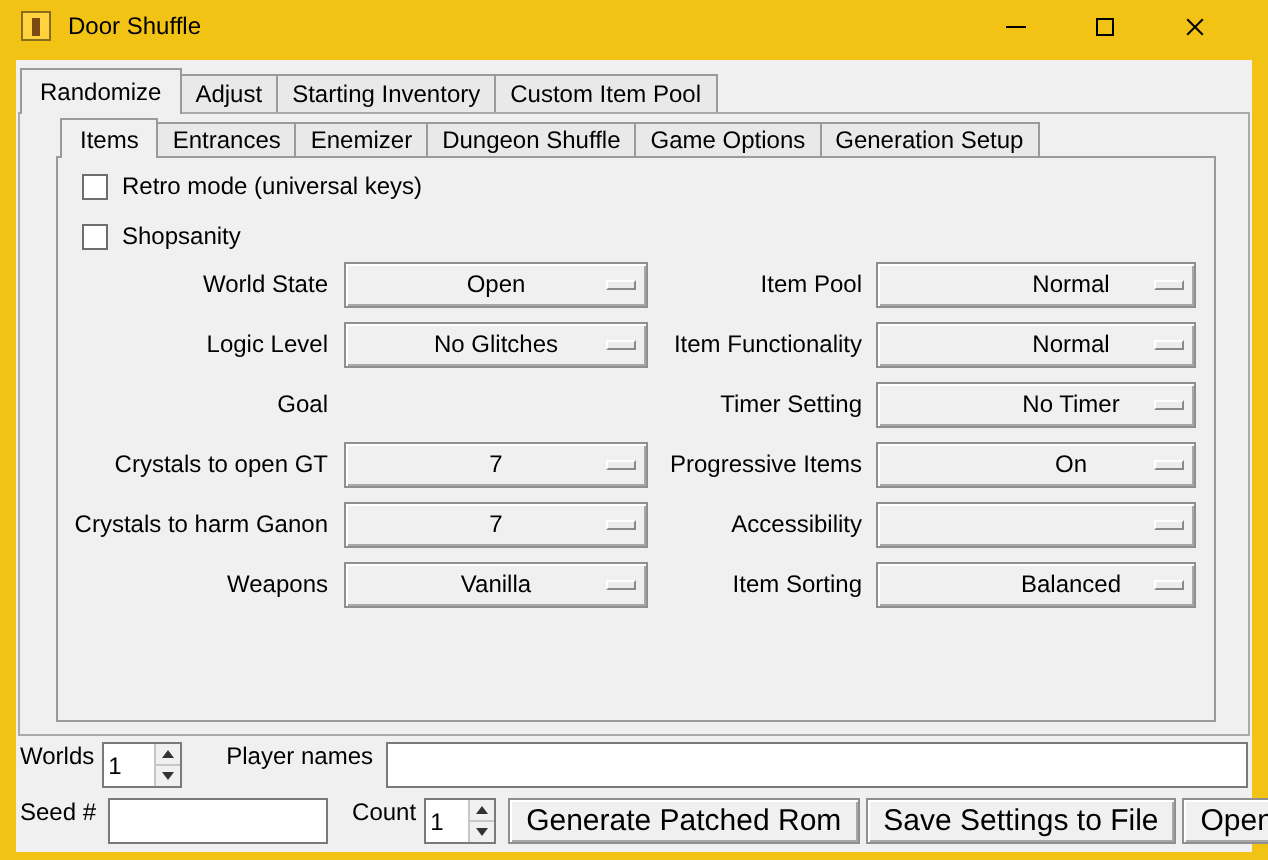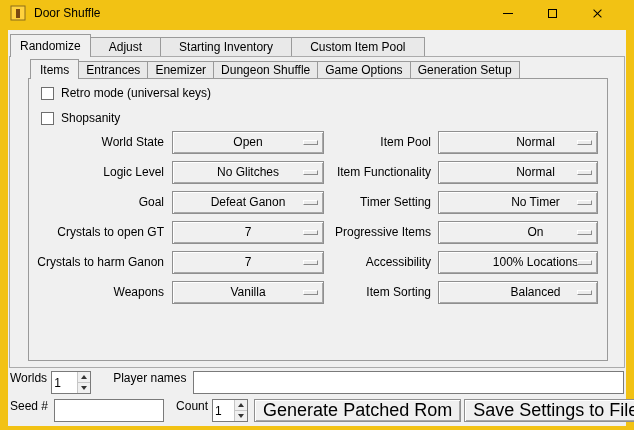--- a/index.html
+++ b/index.html
@@ -42,21 +42,21 @@
   .tabs { position: absolute; display: flex; align-items: flex-end; z-index: 3; }
   .outer-tabs { left: 2px; top: 4px; height: 22px; }
   .inner-tabs { left: 22px; top: 30px; height: 18px; }
   .tab {
     height: 19px; display: flex; align-items: center;
     border: 1px solid #9a9a9a; border-bottom: none;
     background: #e9e9e9; padding: 0 7px; margin-left: -1px;
     white-space: nowrap; cursor: default;
   }
   .tab:first-child { margin-left: 0; }
-  .outer-tabs .tab { padding: 0 18px; }
+  .outer-tabs .tab { padding: 0 7px; }
   .tab.selected {
     background: var(--panel, #f0f0f0); position: relative; z-index: 4;
     height: 23px; margin-bottom: -1px; padding: 0 9px;
   }
   .inner-tabs .tab { height: 17px; }
   .inner-tabs .tab.selected { height: 20px; }
   .inner-panel {
     position: absolute; left: 20px; top: 48px; width: 580px; height: 283px;
     border: 1px solid #9a9a9a; background: var(--panel, #f0f0f0); z-index: 2;
   }
@@ -111,21 +111,21 @@
   }
   .spin .arrows { width: 13px; display: flex; flex-direction: column; border-left: 1px solid #c6c6c6; }
   .spin .arrow-btn { flex: 1; display: flex; align-items: center; justify-content: center; background: #f0f0f0; }
   .spin .arrow-btn + .arrow-btn { border-top: 1px solid #c6c6c6; }
   .tri-up   { width: 0; height: 0; border-left: 3px solid transparent; border-right: 3px solid transparent; border-bottom: 4px solid #333; }
   .tri-down { width: 0; height: 0; border-left: 3px solid transparent; border-right: 3px solid transparent; border-top: 4px solid #333; }
   .btn {
     height: 23px; display: flex; align-items: center; justify-content: center;
     background: #f0f0f0; border: 1px solid #8f8f8f; padding: 0 8px;
     box-shadow: inset 1px 1px 0 #ffffff, inset -1px -1px 0 #a8a8a8;
-    white-space: nowrap; cursor: default; font-size: 18px;
+    white-space: nowrap; cursor: default; font-size: 15px;
   }
   .spacer { flex: 1; }
   .ml4 { margin-left: 4px; } .ml6 { margin-left: 6px; } .ml10 { margin-left: 22px; } .ml12 { margin-left: 12px; } .ml3 { margin-left: 3px; }
   .worlds-spin { width: 40px; }
   .count-spin { width: 36px; }
   .seed-input { width: 110px; }
   .names-input { flex: 1; }
 </style>
 </head>
 <body>
@@ -192,24 +192,20 @@
         </div>
         <div class="row">
           <span class="field-label">Logic Level</span>
           <div class="dd">
               <span>No Glitches</span>
               <span class="indicator"></span>
             </div>
         </div>
         <div class="row">
           <span class="field-label">Goal</span>
-          <div class="dd">
-              <span>Defeat Ganon</span>
-              <span class="indicator"></span>
-            </div>
         </div>
         <div class="row">
           <span class="field-label">Crystals to open GT</span>
           <div class="dd">
               <span>7</span>
               <span class="indicator"></span>
             </div>
         </div>
         <div class="row">
           <span class="field-label">Crystals to harm Ganon</span>
@@ -252,21 +248,20 @@
         <div class="row">
           <span class="field-label">Progressive Items</span>
           <div class="dd">
               <span>On</span>
               <span class="indicator"></span>
             </div>
         </div>
         <div class="row">
           <span class="field-label">Accessibility</span>
           <div class="dd">
-              <span>100% Locations</span>
               <span class="indicator"></span>
             </div>
         </div>
         <div class="row">
           <span class="field-label">Item Sorting</span>
           <div class="dd">
               <span>Balanced</span>
               <span class="indicator"></span>
             </div>
         </div>

